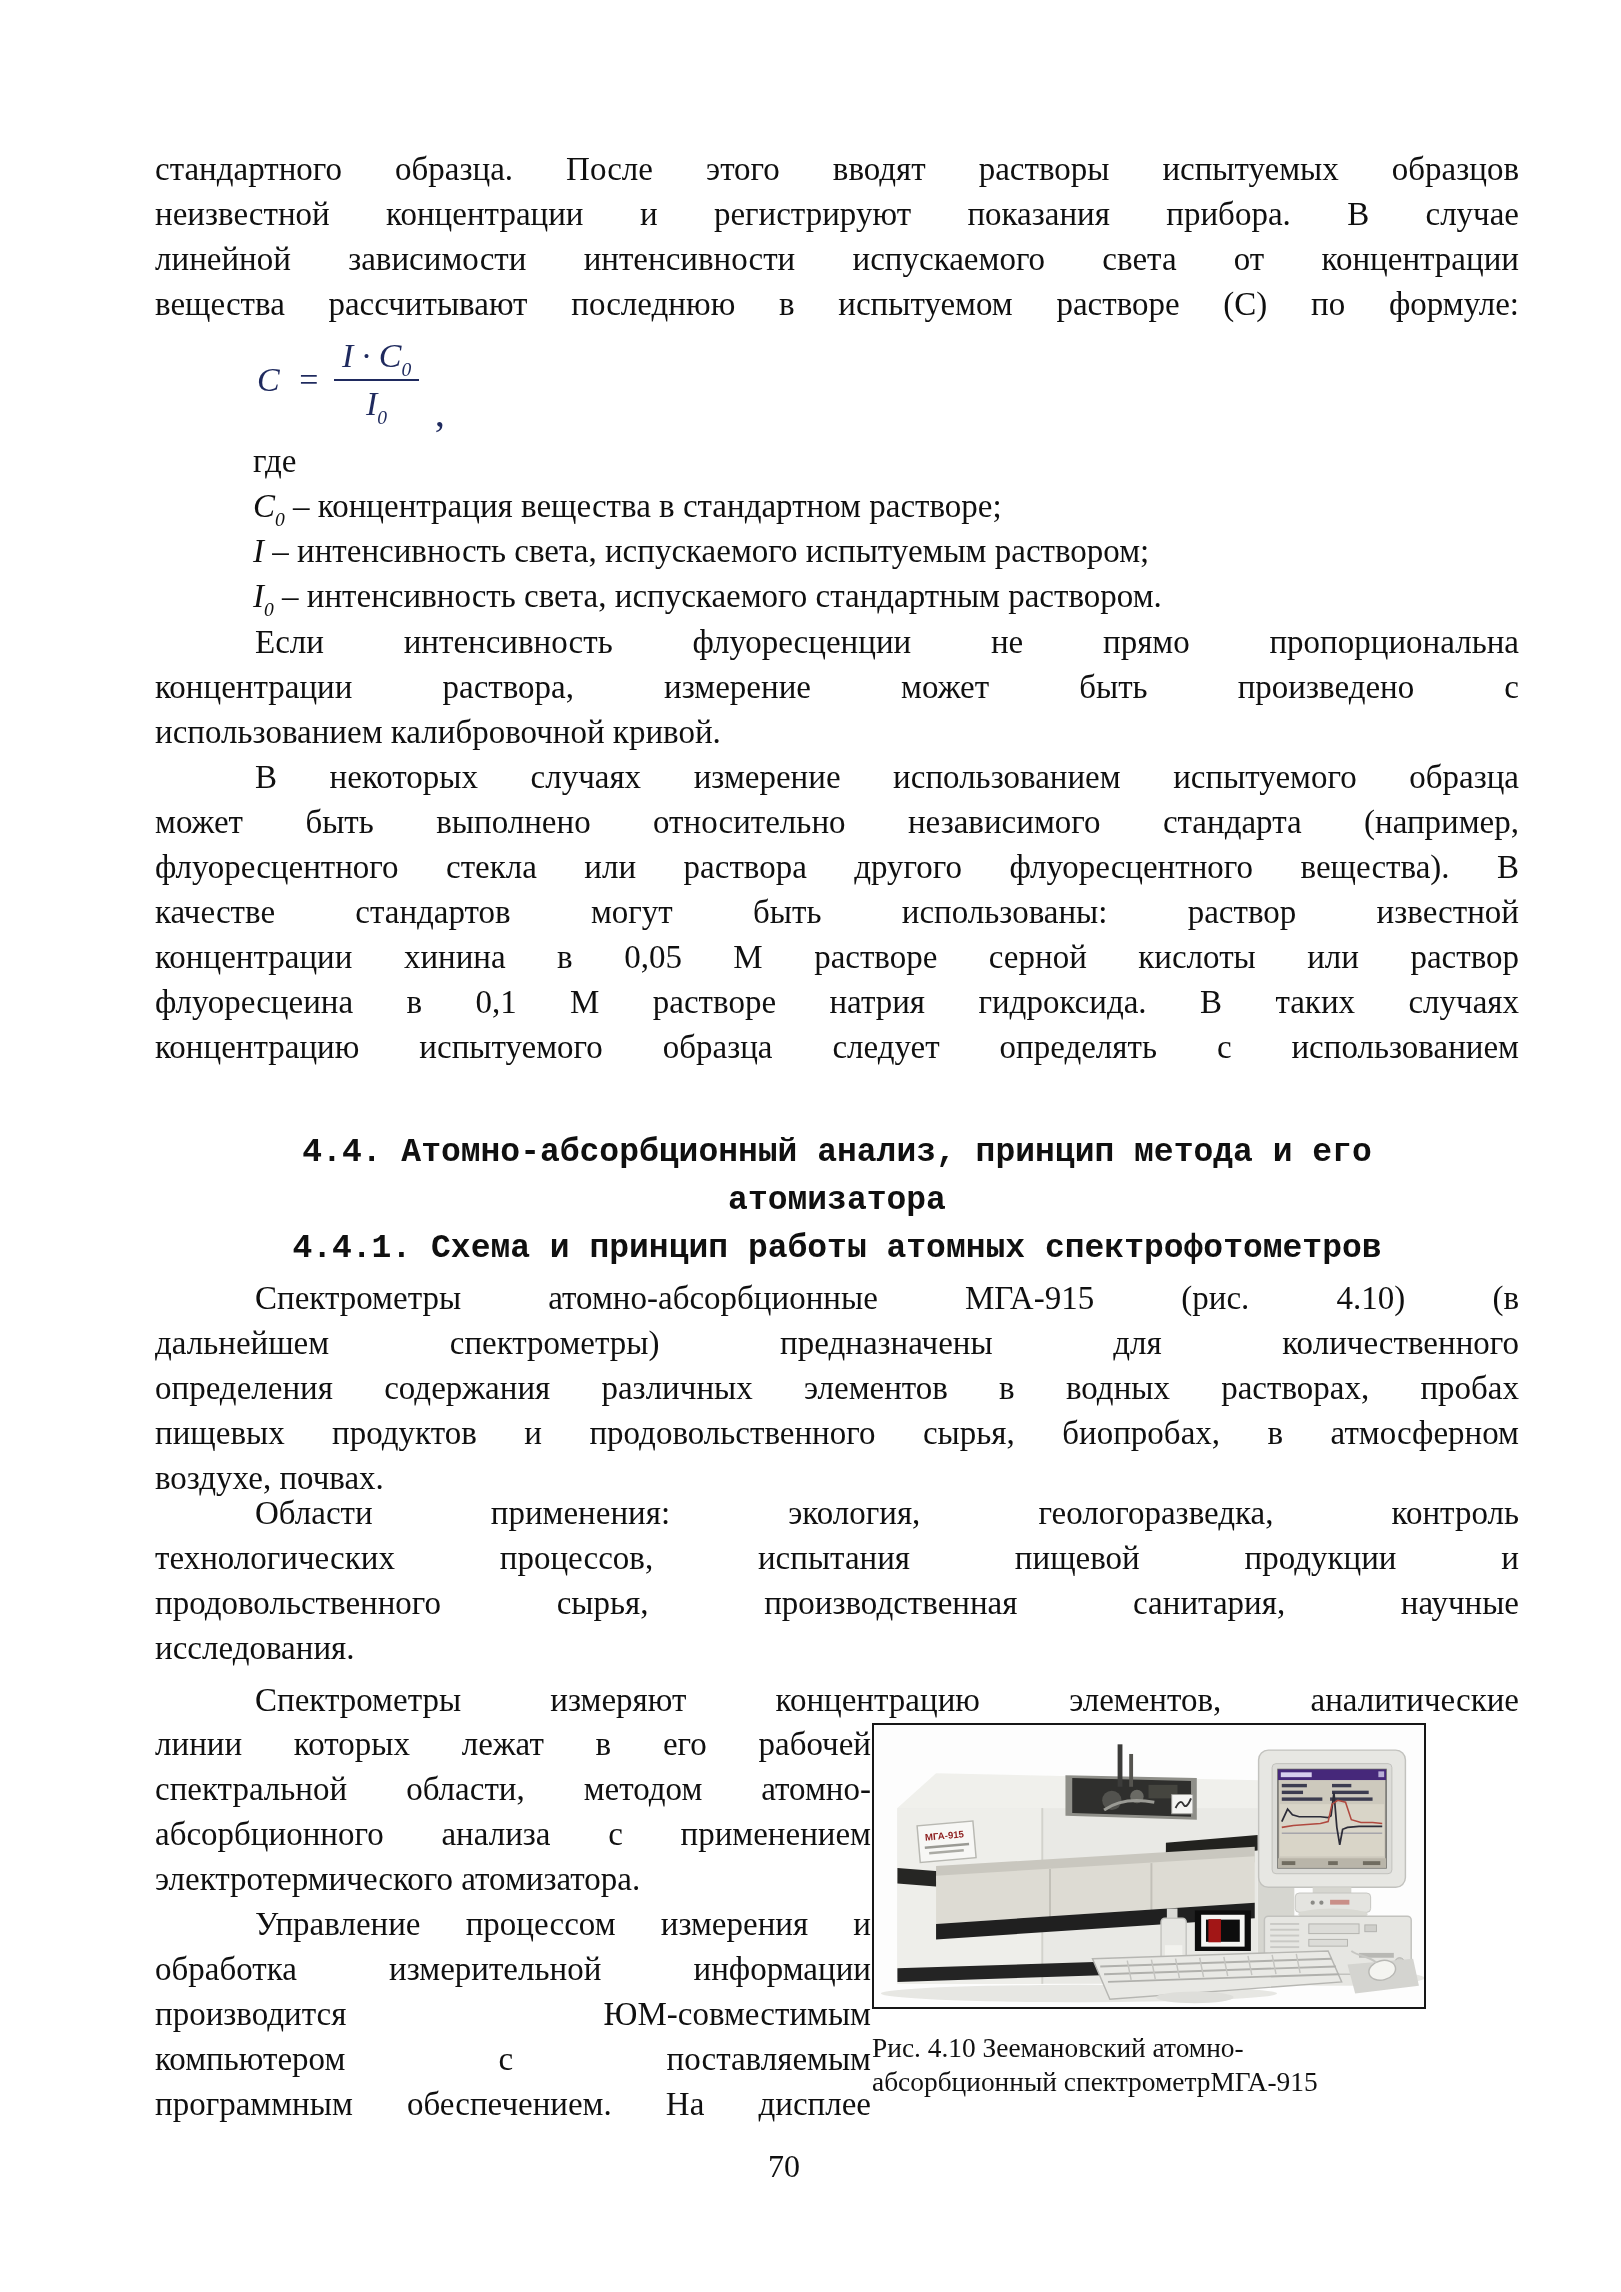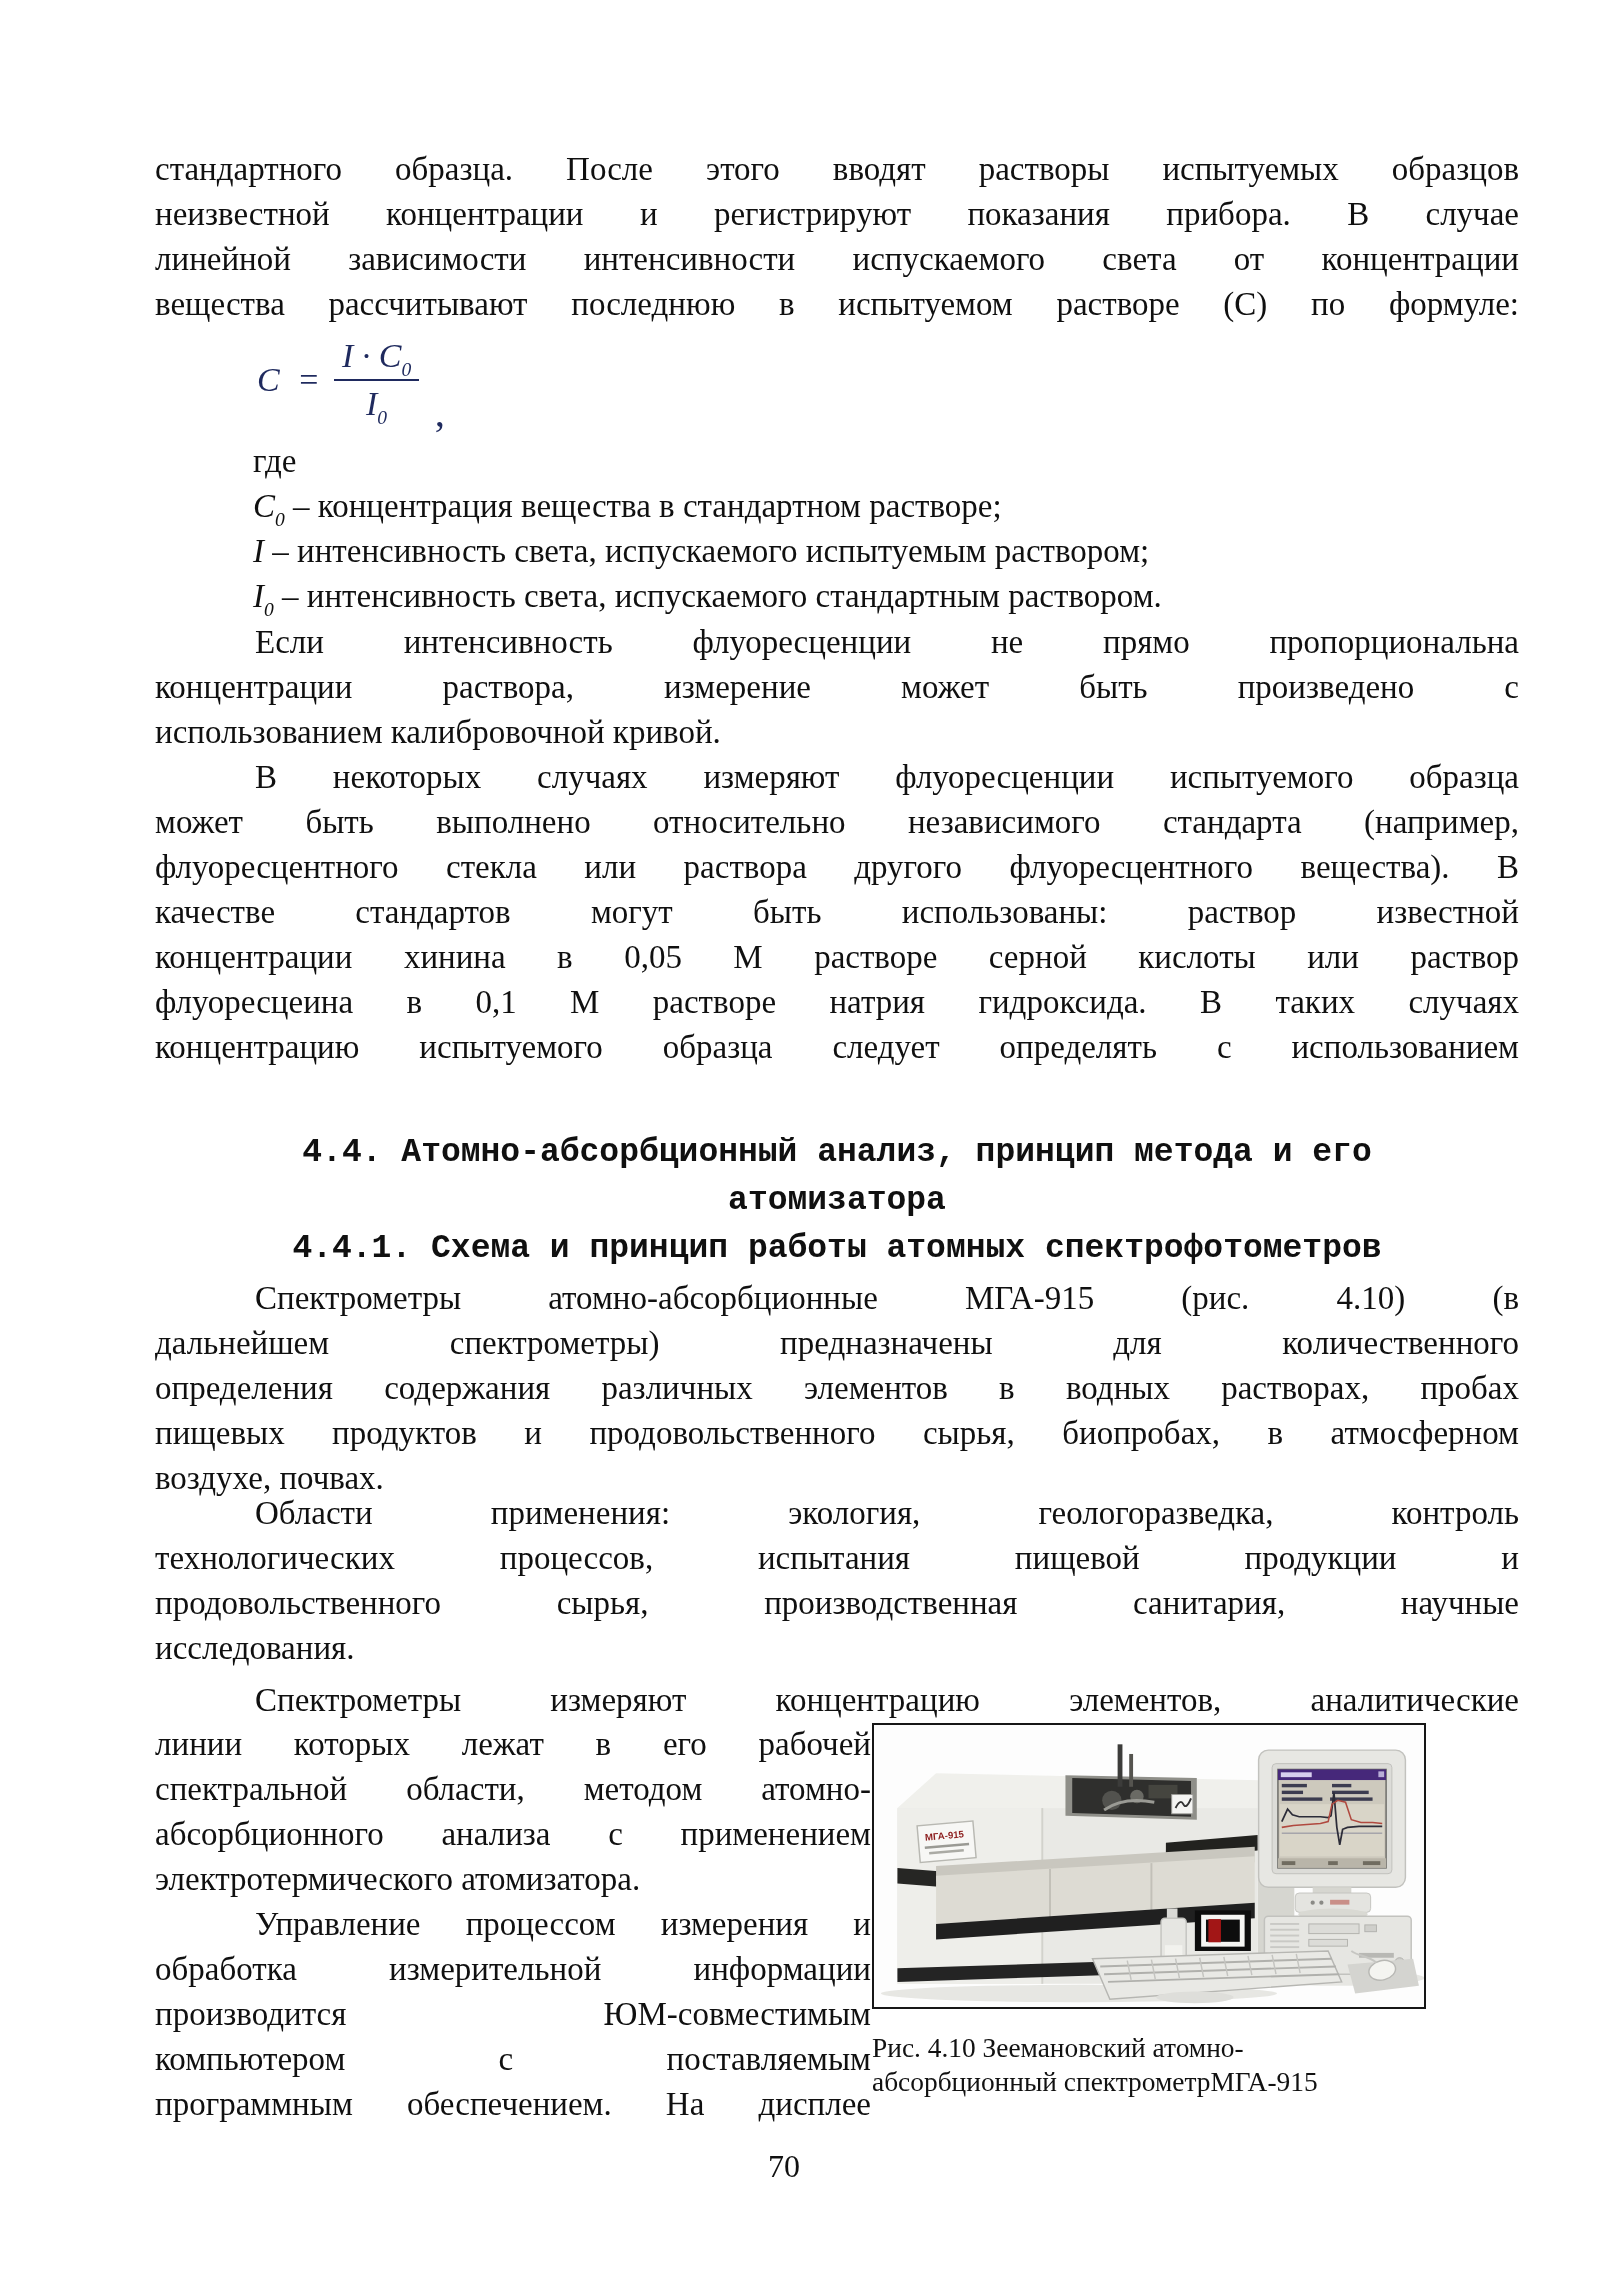--- a/index.html
+++ b/index.html
@@ -97,21 +97,21 @@
   </div>
 </div>
 
 <div class="g" style="top:620px;">
     <div class="line indent">Если интенсивность флуоресценции не прямо пропорциональна</div>
     <div class="line">концентрации раствора, измерение может быть произведено с</div>
     <div class="line ta-left">использованием калибровочной кривой.</div>
   </div>
 
 <div class="g" style="top:755px;">
-    <div class="line indent">В некоторых случаях измеряют флуоресценции испытуемого образца</div>
+    <div class="line indent">В некоторых случаях измерение использованием испытуемого образца</div>
     <div class="line">может быть выполнено относительно независимого стандарта (например,</div>
     <div class="line">флуоресцентного стекла или раствора другого флуоресцентного вещества). В</div>
     <div class="line">качестве стандартов могут быть использованы: раствор известной</div>
     <div class="line">концентрации хинина в 0,05 М растворе серной кислоты или раствор</div>
     <div class="line">флуоресцеина в 0,1 М растворе натрия гидроксида. В таких случаях</div>
     <div class="line">концентрацию испытуемого образца следует определять с использованием</div>
   </div>
 
 <div class="g heading" style="top:1129px;font-family:Liberation Mono, monospace;">
     <div class="line">4.4. Атомно-абсорбционный анализ, принцип метода и его</div>

